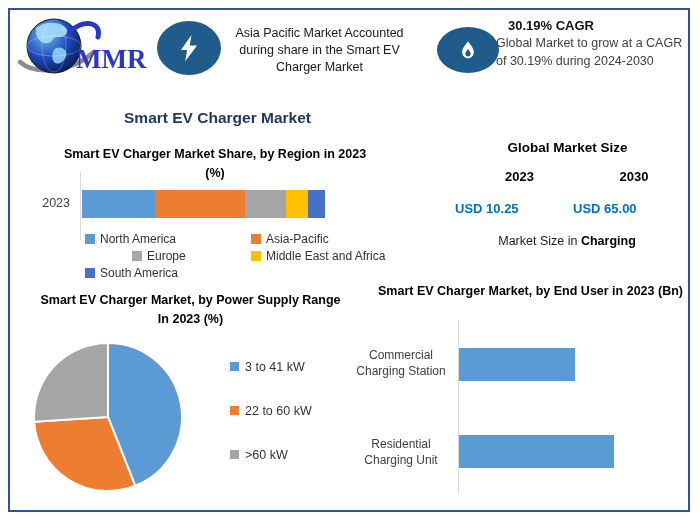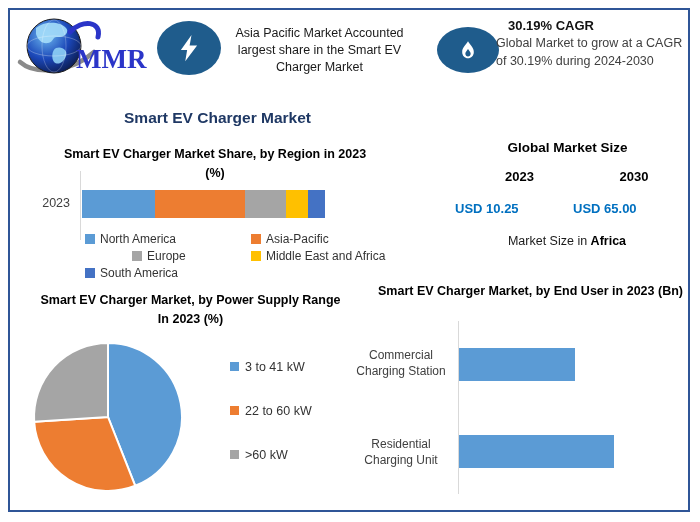--- a/index.html
+++ b/index.html
@@ -53,21 +53,21 @@
       <path d="M56,22 C68,9 88,11 84,27" fill="none" stroke="#2b35c8" stroke-width="5" stroke-linecap="round"></path>
       <text x="62" y="58" font-family="Liberation Serif, serif" font-size="27" font-weight="bold" fill="#2b35c8">MMR</text>
     </svg>
   </div>
 
   <div class="abs badge" style="left:157px;top:21px;width:64px;height:54px;background:#1F5C8C;">
     <svg width="40" height="40" viewBox="0 0 64 54">
       <polygon points="36,6 19,30 29,30 26,48 45,23 33,23" fill="#ffffff"></polygon>
     </svg>
   </div>
-  <div class="abs hl-text" style="left:222px;top:25px;width:195px;">Asia Pacific Market Accounted largest share in the Smart EV Charger Market</div>
+  <div class="abs hl-text" style="left:222px;top:25px;width:195px;">Asia Pacific Market Accounted during share in the Smart EV Charger Market</div>
 
   <div class="abs badge" style="left:437px;top:27px;width:62px;height:46px;background:#1F5C8C;">
     <svg width="30" height="34" viewBox="0 0 62 46">
       <path fill="#ffffff" fill-rule="evenodd" d="M31,5 C36,13 43,18 43,27 C43,35 37.5,40 31,40 C24.5,40 19,35 19,27 C19,18 26,13 31,5 Z M31,21 C33.5,25 36.5,27 36.5,30.8 C36.5,34 34,36.2 31,36.2 C28,36.2 25.5,34 25.5,30.8 C25.5,27 28.5,25 31,21 Z"></path>
     </svg>
   </div>
   <div class="abs" style="left:496px;top:17px;width:200px;">
     <div class="cagr-title">30.19% CAGR</div>
     <div class="cagr-body">Global Market to grow at a CAGR of 30.19% during 2024-2030</div>
   </div>
@@ -105,21 +105,21 @@
     <span class="legend-sq" style="background: rgb(68, 114, 196);"></span>
     <span class="legend-label">South America</span>
   </div>
 
   <div class="abs gms-title" style="left:460px;top:140px;width:215px;">Global Market Size</div>
   <div class="abs gms-year" style="left:462px;top:169px;width:115px;">2023</div>
   <div class="abs gms-year" style="left:578px;top:169px;width:112px;">2030</div>
   <div class="abs gms-value" style="left:455px;top:201px;width:130px;color:#0070C0;">USD 10.25</div>
   <div class="abs gms-value" style="left:573px;top:201px;width:120px;color:#0070C0;">USD 65.00</div>
   <div class="abs gms-note" style="left:458px;top:234px;width:218px;">
-    <span>Market Size in </span><b>Africa</b>
+    <span>Market Size in </span><b>Charging</b>
   </div>
 
   <div class="abs chart-title" style="left:38px;top:291px;width:305px;">Smart EV Charger Market, by Power Supply Range In 2023 (%)</div>
   <svg class="abs" style="left:32px;top:341px;" width="152" height="152" viewBox="0 0 152 152">
     <g id="pie-slices">
         <path d="M76,76 L76.00,2.00 A74,74 0 0 1 103.24,144.80 Z" fill="#5B9BD5" stroke="#ffffff" stroke-width="2" stroke-linejoin="round"></path>
         <path d="M76,76 L103.24,144.80 A74,74 0 0 1 2.15,80.65 Z" fill="#ED7D31" stroke="#ffffff" stroke-width="2" stroke-linejoin="round"></path>
         <path d="M76,76 L2.15,80.65 A74,74 0 0 1 76.00,2.00 Z" fill="#A5A5A5" stroke="#ffffff" stroke-width="2" stroke-linejoin="round"></path>
       </g>
   </svg>

